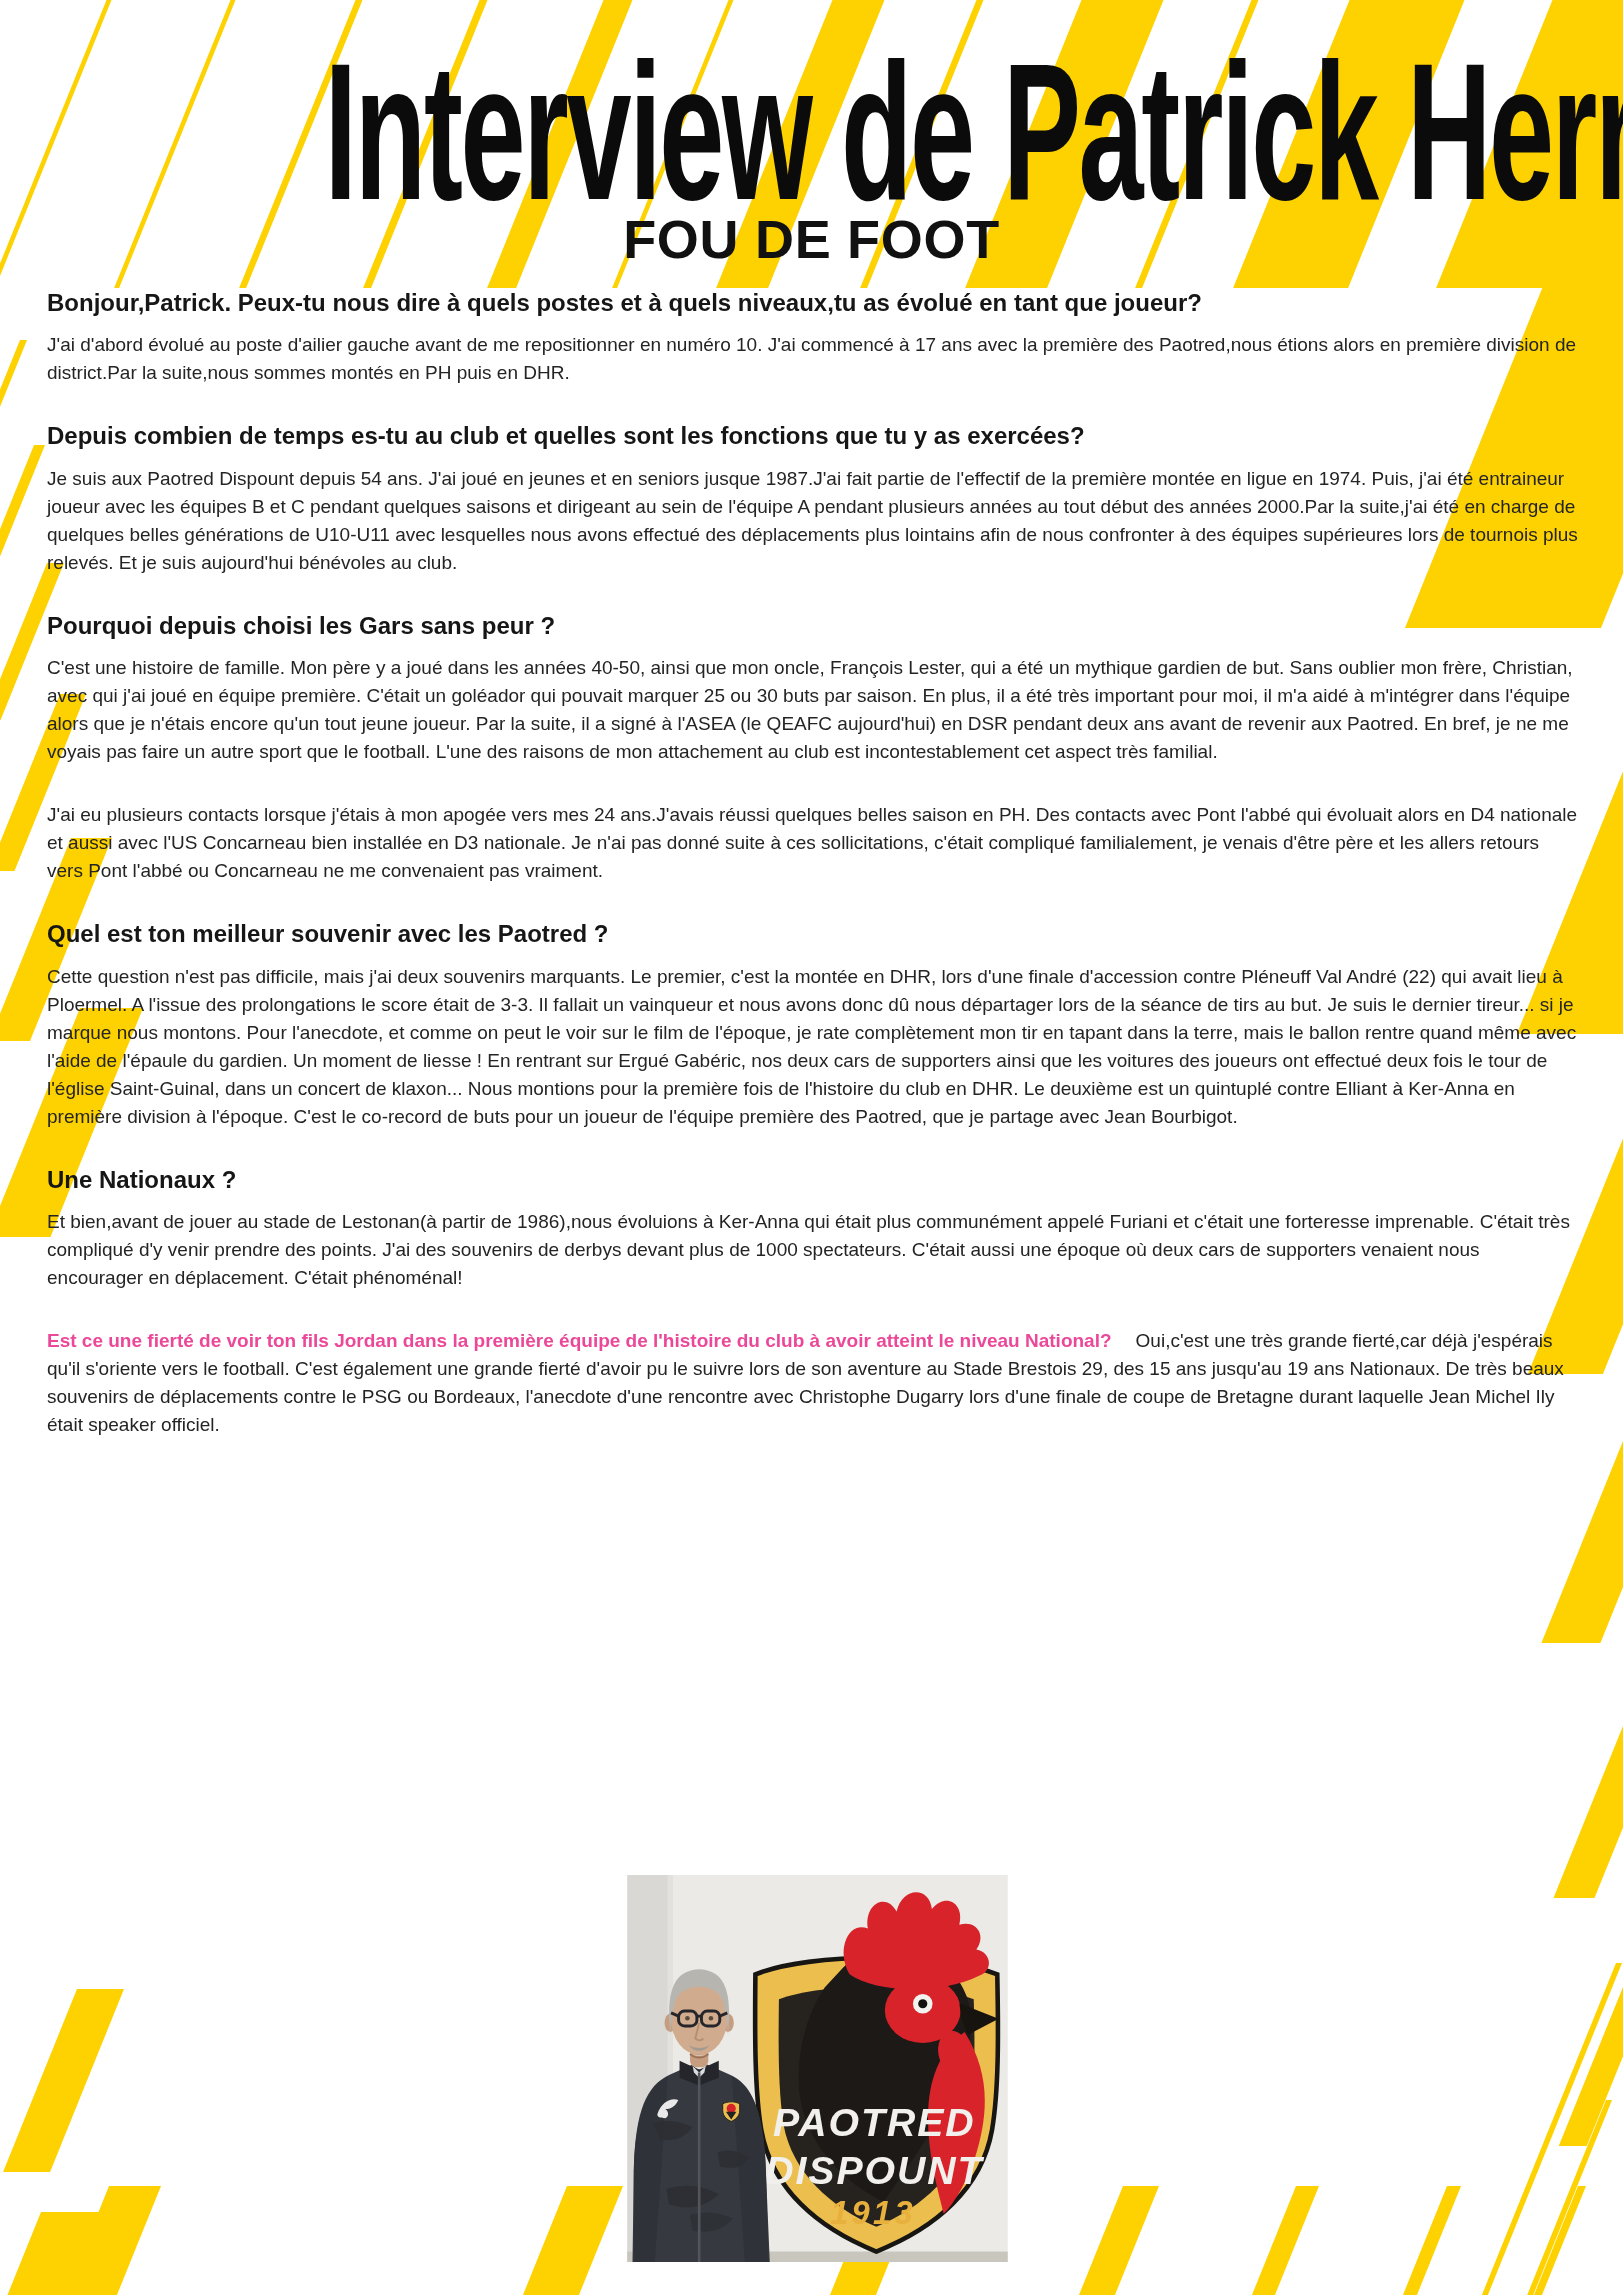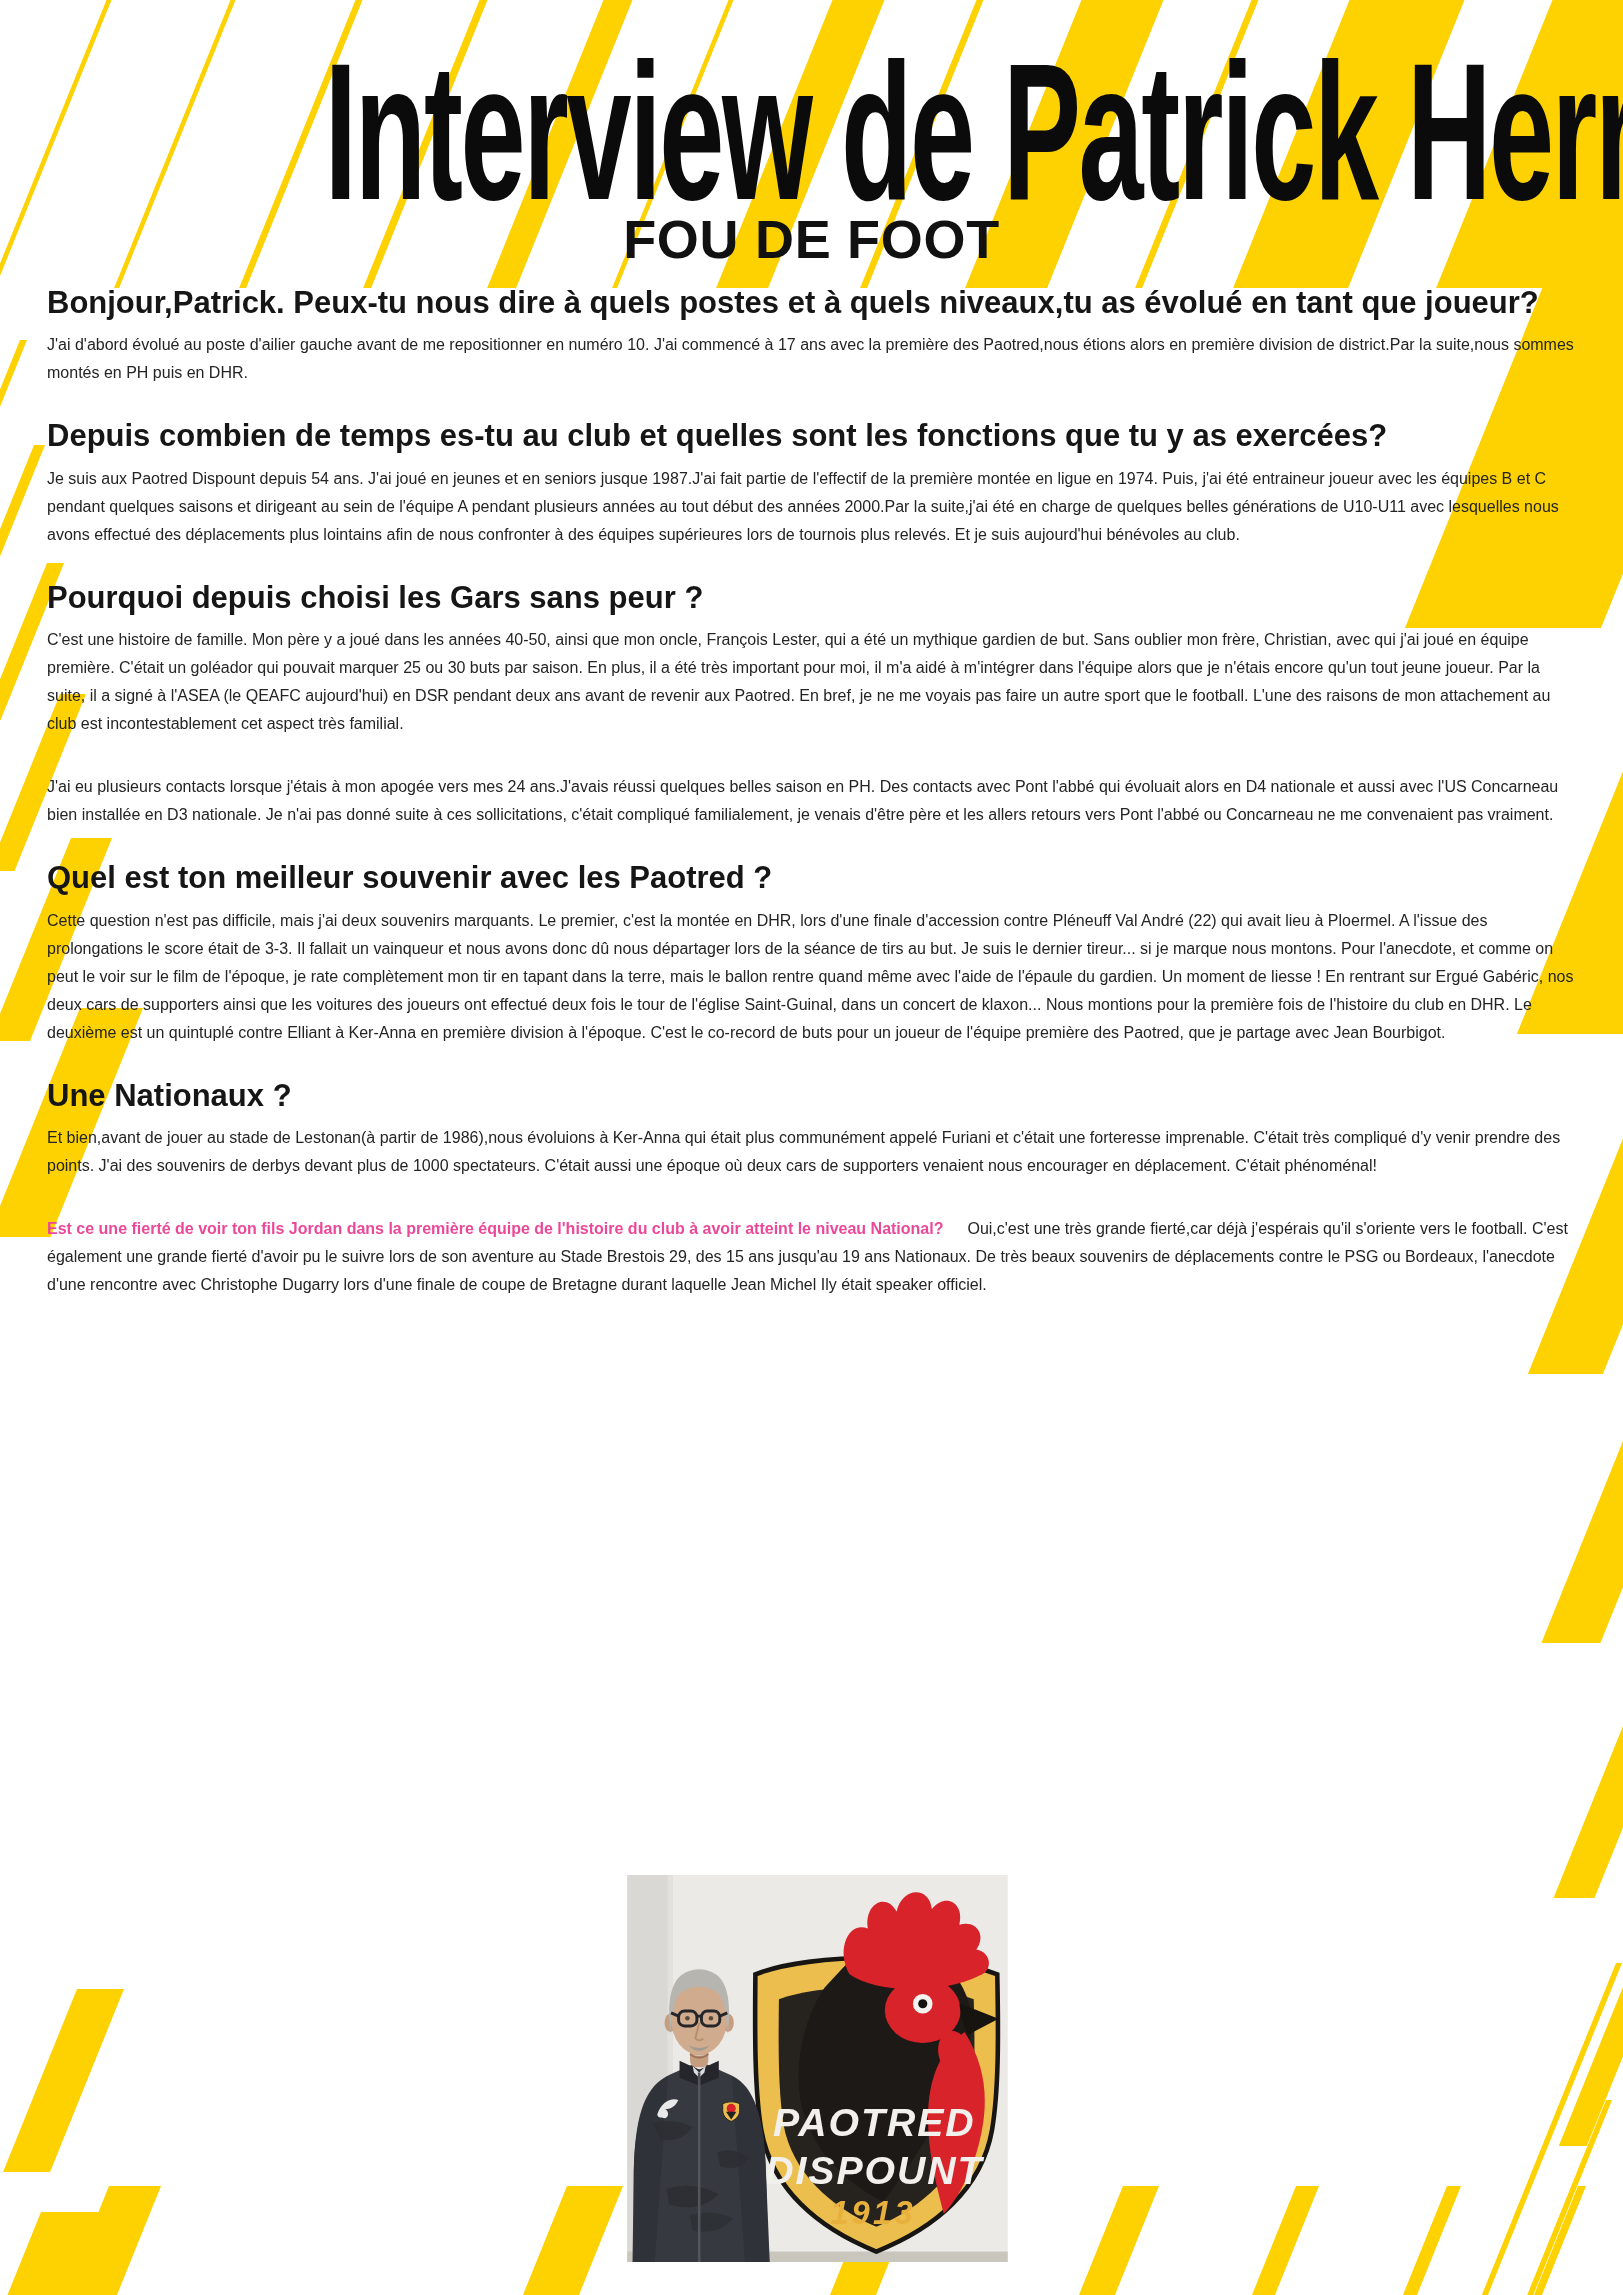--- a/index.html
+++ b/index.html
@@ -41,25 +41,25 @@
     z-index:3;
   }
   
   .content{
     position:absolute;top:289px;left:47px;width:1531px;
     z-index:2;
   }
   .qa{margin:0 0 35px 0;}
   .qa h2{
     margin:0 0 14.4px 0;
-    font-size:31px;line-height:28px;font-weight:bold;color:#161616;
+    font-size:24px;line-height:28px;font-weight:bold;color:#161616;
   }
   .qa p{
     margin:0;
-    font-size:16px;line-height:28px;font-weight:normal;color:#242424;
+    font-size:19px;line-height:28px;font-weight:normal;color:#242424;
   }
   .qa.inline p b{margin-right:24px;color:#ec4899;}
   
   .photo{
     position:absolute;left:627px;top:1875px;width:381px;height:387px;
     margin:0;z-index:4;overflow:hidden;font-style:italic;
   }
   .photo svg{display:block;width:100%;height:100%;}
 </style>
 </head>

